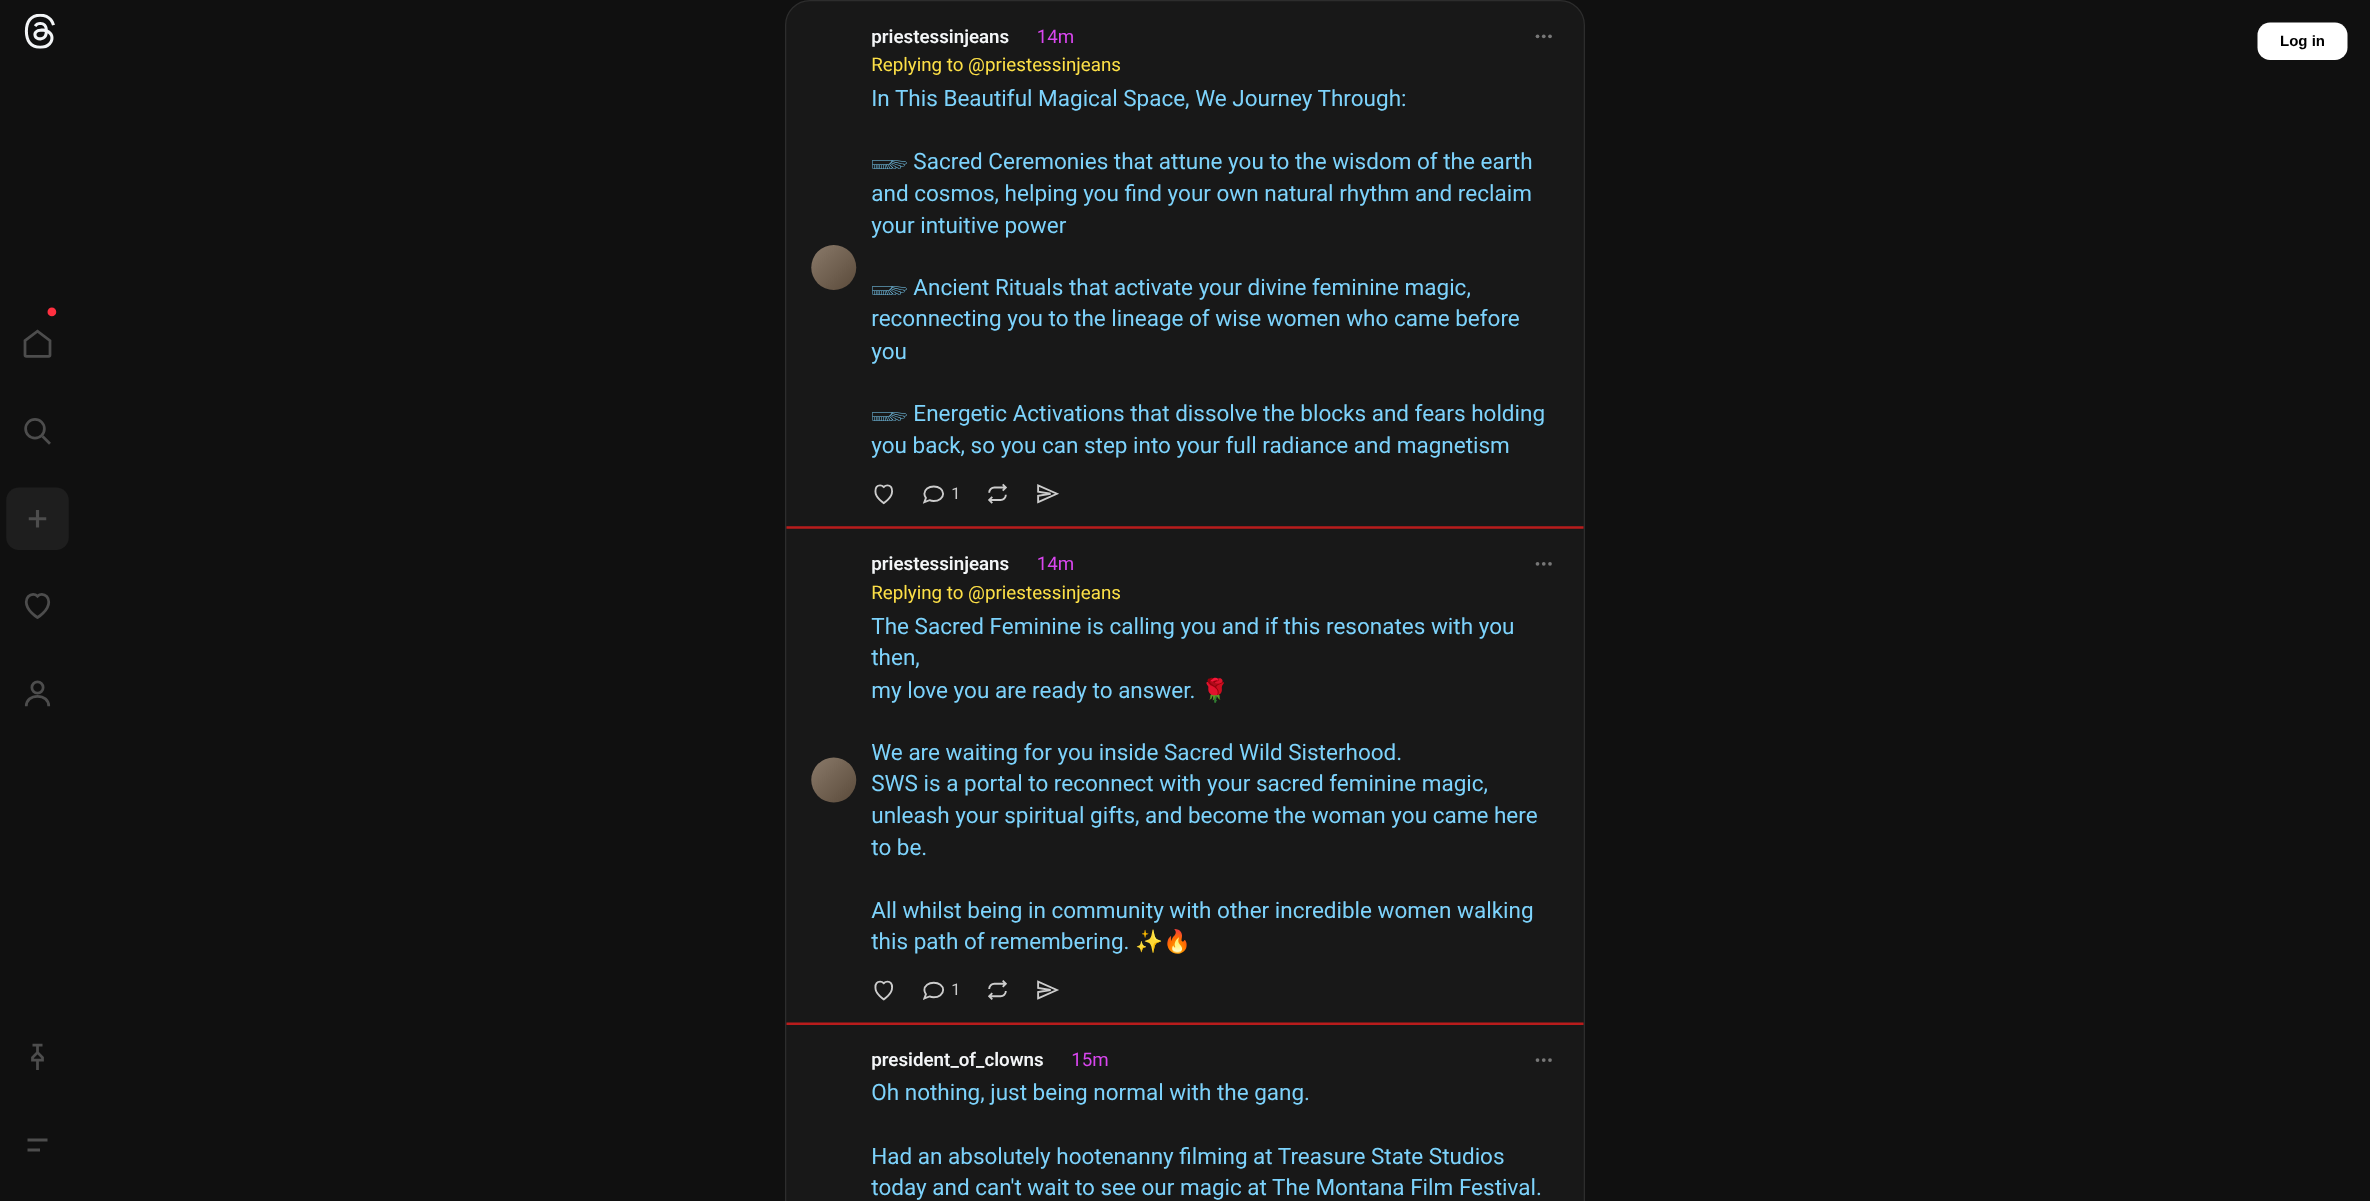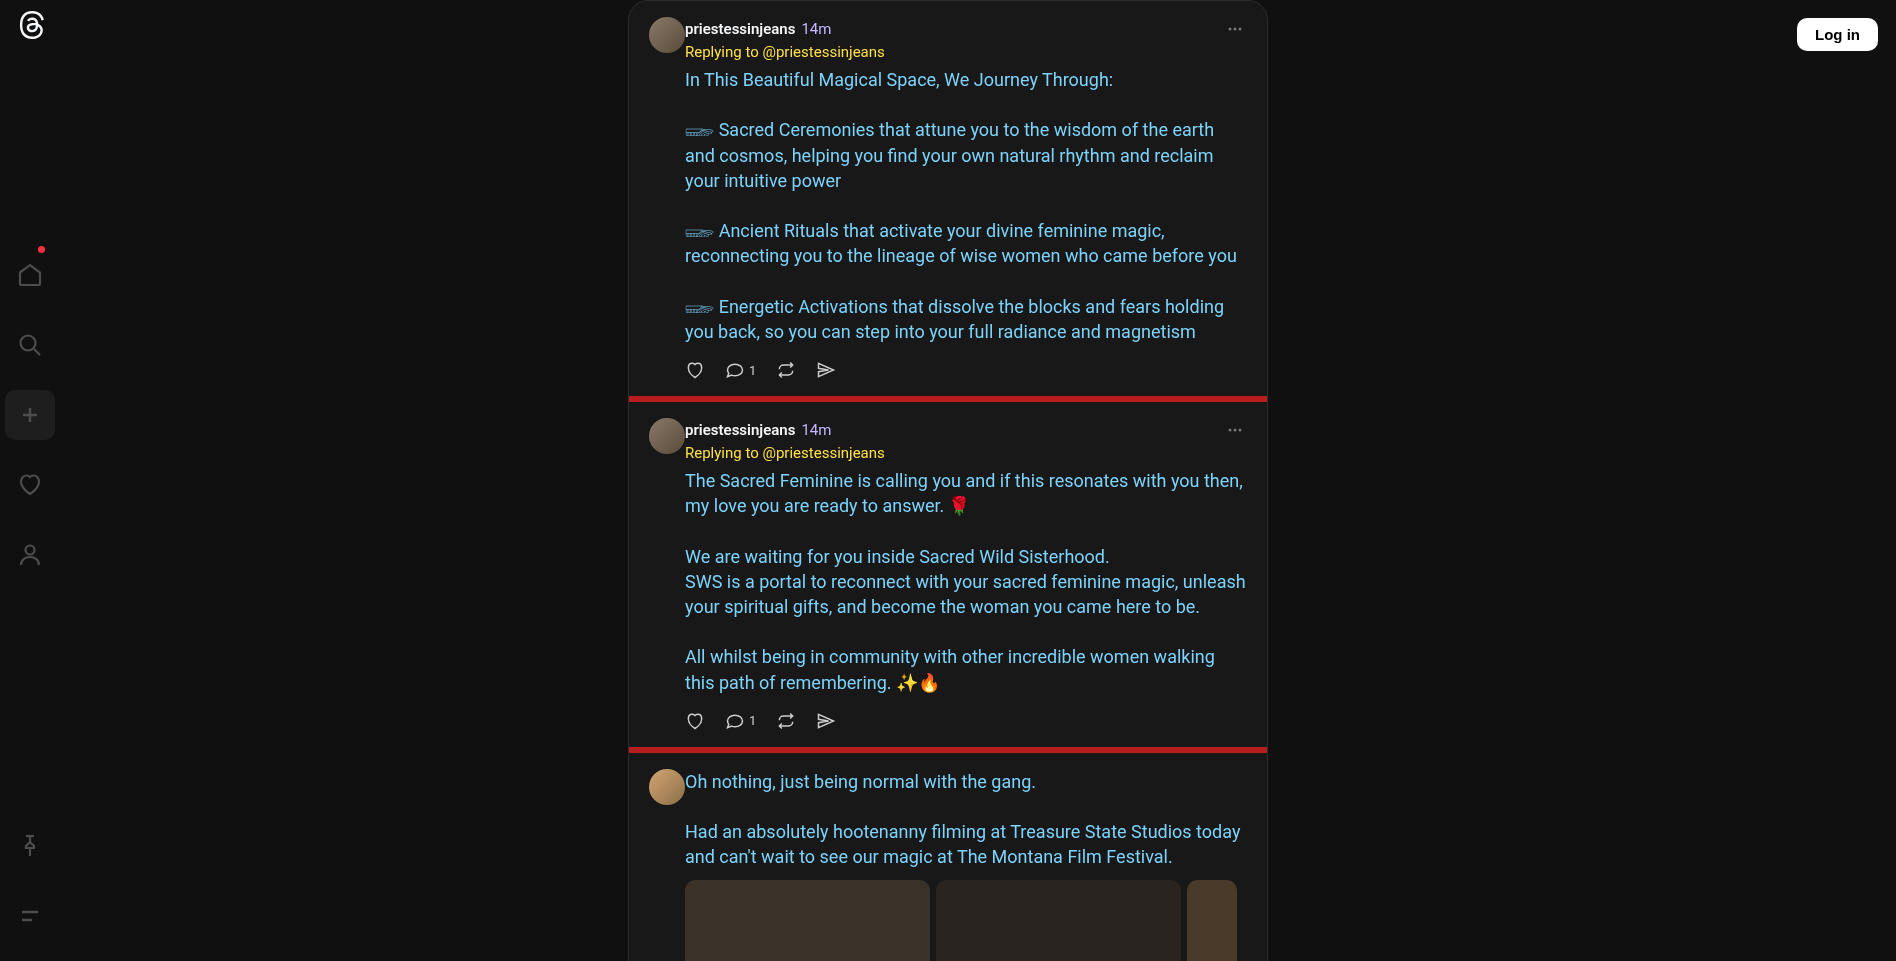--- a/index.html
+++ b/index.html
@@ -29,21 +29,21 @@
 
     .login-button {
       position: absolute;
       top: 18px;
       right: 18px;
       background: #fff;
       color: #000;
       border: none;
       border-radius: 10px;
       padding: 8px 18px;
-      font-size: 15px;
+      font-size: 12px;
       font-weight: 600;
       cursor: pointer;
     }
 
     .sidebar {
       position: absolute;
       left: 0;
       top: 0;
       bottom: 0;
       width: 60px;
@@ -137,23 +137,24 @@
 
     .feed {
       border: 1px solid #2d2d2d;
       border-radius: 20px 20px 0 0;
       background: #181818;
       overflow: hidden;
     }
 
     .post {
       padding: 16px 20px 10px 20px;
-      border-bottom: 6px solid #b91c1c;
-      display: flex;
-      gap: 0;
+      border-bottom: 2px solid #b91c1c;
+      display: flex;
+      gap: 12px;
+      align-items: center;
     }
 
     .avatar {
       width: 36px;
       height: 36px;
       border-radius: 50%;
       background: linear-gradient(135deg, #8a7a6a, #5a4a3a);
       flex-shrink: 0;
       cursor: pointer;
     }
@@ -176,21 +177,22 @@
 
     .username {
       font-size: 15px;
       font-weight: 600;
       color: #f3f5f7;
       cursor: pointer;
     }
 
     .timestamp {
       font-size: 15px;
-      color: #c4b5fd;
+      color: #d946ef;
+      margin-left: 16px;
     }
 
     .more-button {
       margin-left: auto;
       width: 24px;
       height: 24px;
       display: flex;
       align-items: center;
       justify-content: center;
       cursor: pointer;
@@ -414,20 +416,31 @@
               <path d="M3 20l18-8L3 4v6l12 2-12 2v6z"></path>
             </svg>
           </div>
         </div>
       </div>
     </div>
 
     <div class="post">
       <div class="avatar clown"></div>
       <div class="post-content">
+        <div class="post-header">
+          <span class="username">president_of_clowns</span>
+          <span class="timestamp">15m</span>
+          <div class="more-button">
+            <svg width="20" height="20" viewBox="0 0 20 20" fill="currentColor">
+              <circle cx="5" cy="10" r="1.5"></circle>
+                <circle cx="10" cy="10" r="1.5"></circle>
+                <circle cx="15" cy="10" r="1.5"></circle>
+            </svg>
+          </div>
+        </div>
         <div class="post-body">Oh nothing, just being normal with the gang.
 
 Had an absolutely hootenanny filming at Treasure State Studios today and can't wait to see our magic at The Montana Film Festival.</div>
         <div class="image-row">
           <div class="post-image"></div>
           <div class="post-image img2"></div>
           <div class="post-image img3"></div>
         </div>
 
       </div>

